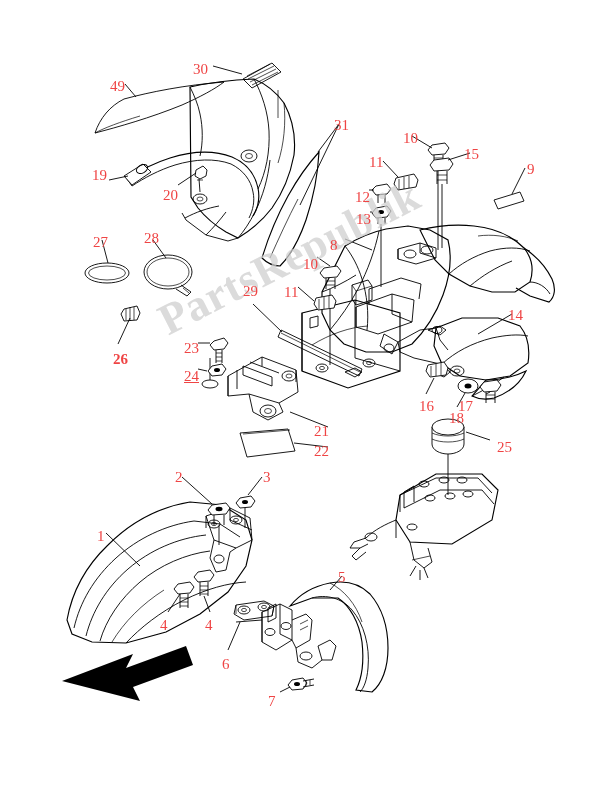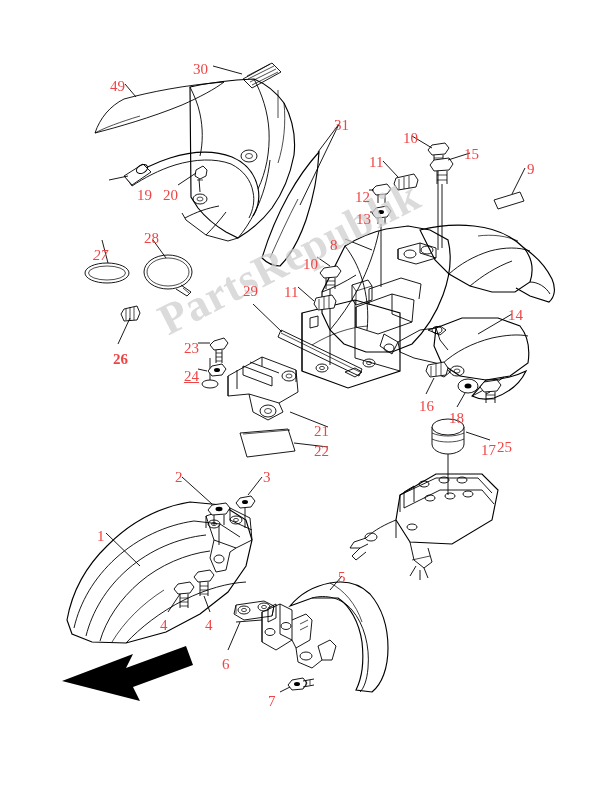--- a/index.html
+++ b/index.html
@@ -476,31 +476,31 @@
       <div class="lbl" style="left: 527px; top: 162px;">9</div>
       <div class="lbl" style="left: 403px; top: 131px;">10</div>
       <div class="lbl" style="left: 303px; top: 257px;">10</div>
       <div class="lbl" style="left: 369px; top: 155px;">11</div>
       <div class="lbl" style="left: 284px; top: 285px;">11</div>
       <div class="lbl" style="left: 355px; top: 190px;">12</div>
       <div class="lbl" style="left: 356px; top: 212px;">13</div>
       <div class="lbl" style="left: 508px; top: 308px;">14</div>
       <div class="lbl" style="left: 464px; top: 147px;">15</div>
       <div class="lbl" style="left: 419px; top: 399px;">16</div>
-      <div class="lbl" style="left: 481px; top: 399px; margin-top: 44px;">17</div>
+      <div class="lbl" style="left: 458px; top: 399px;">17</div>
       <div class="lbl" style="left: 449px; top: 411px;">18</div>
-      <div class="lbl" style="left: 92px; top: 188px; margin-left: 45px;">19</div>
+      <div class="lbl" style="left: 92px; top: 168px;">19</div>
       <div class="lbl" style="left: 163px; top: 188px;">20</div>
       <div class="lbl" style="left: 314px; top: 424px;">21</div>
       <div class="lbl" style="left: 314px; top: 444px;">22</div>
       <div class="lbl" style="left: 184px; top: 341px;">23</div>
       <div class="lbl" style="left: 184px; top: 369px; text-decoration: underline;">24</div>
       <div class="lbl" style="left: 497px; top: 440px;">25</div>
       <div class="lbl" style="left: 113px; top: 352px; font-weight: bold;">26</div>
-      <div class="lbl" style="left: 93px; top: 248px; font-style: italic;">27</div>
+      <div class="lbl" style="left: 93px; top: 235px;">27</div>
       <div class="lbl" style="left: 144px; top: 231px;">28</div>
       <div class="lbl" style="left: 243px; top: 284px;">29</div>
       <div class="lbl" style="left: 193px; top: 62px;">30</div>
       <div class="lbl" style="left: 334px; top: 118px;">31</div>
       <div class="lbl" style="left: 110px; top: 79px;">49</div>
     </div>
 
 </div>
 
 </body></html>

